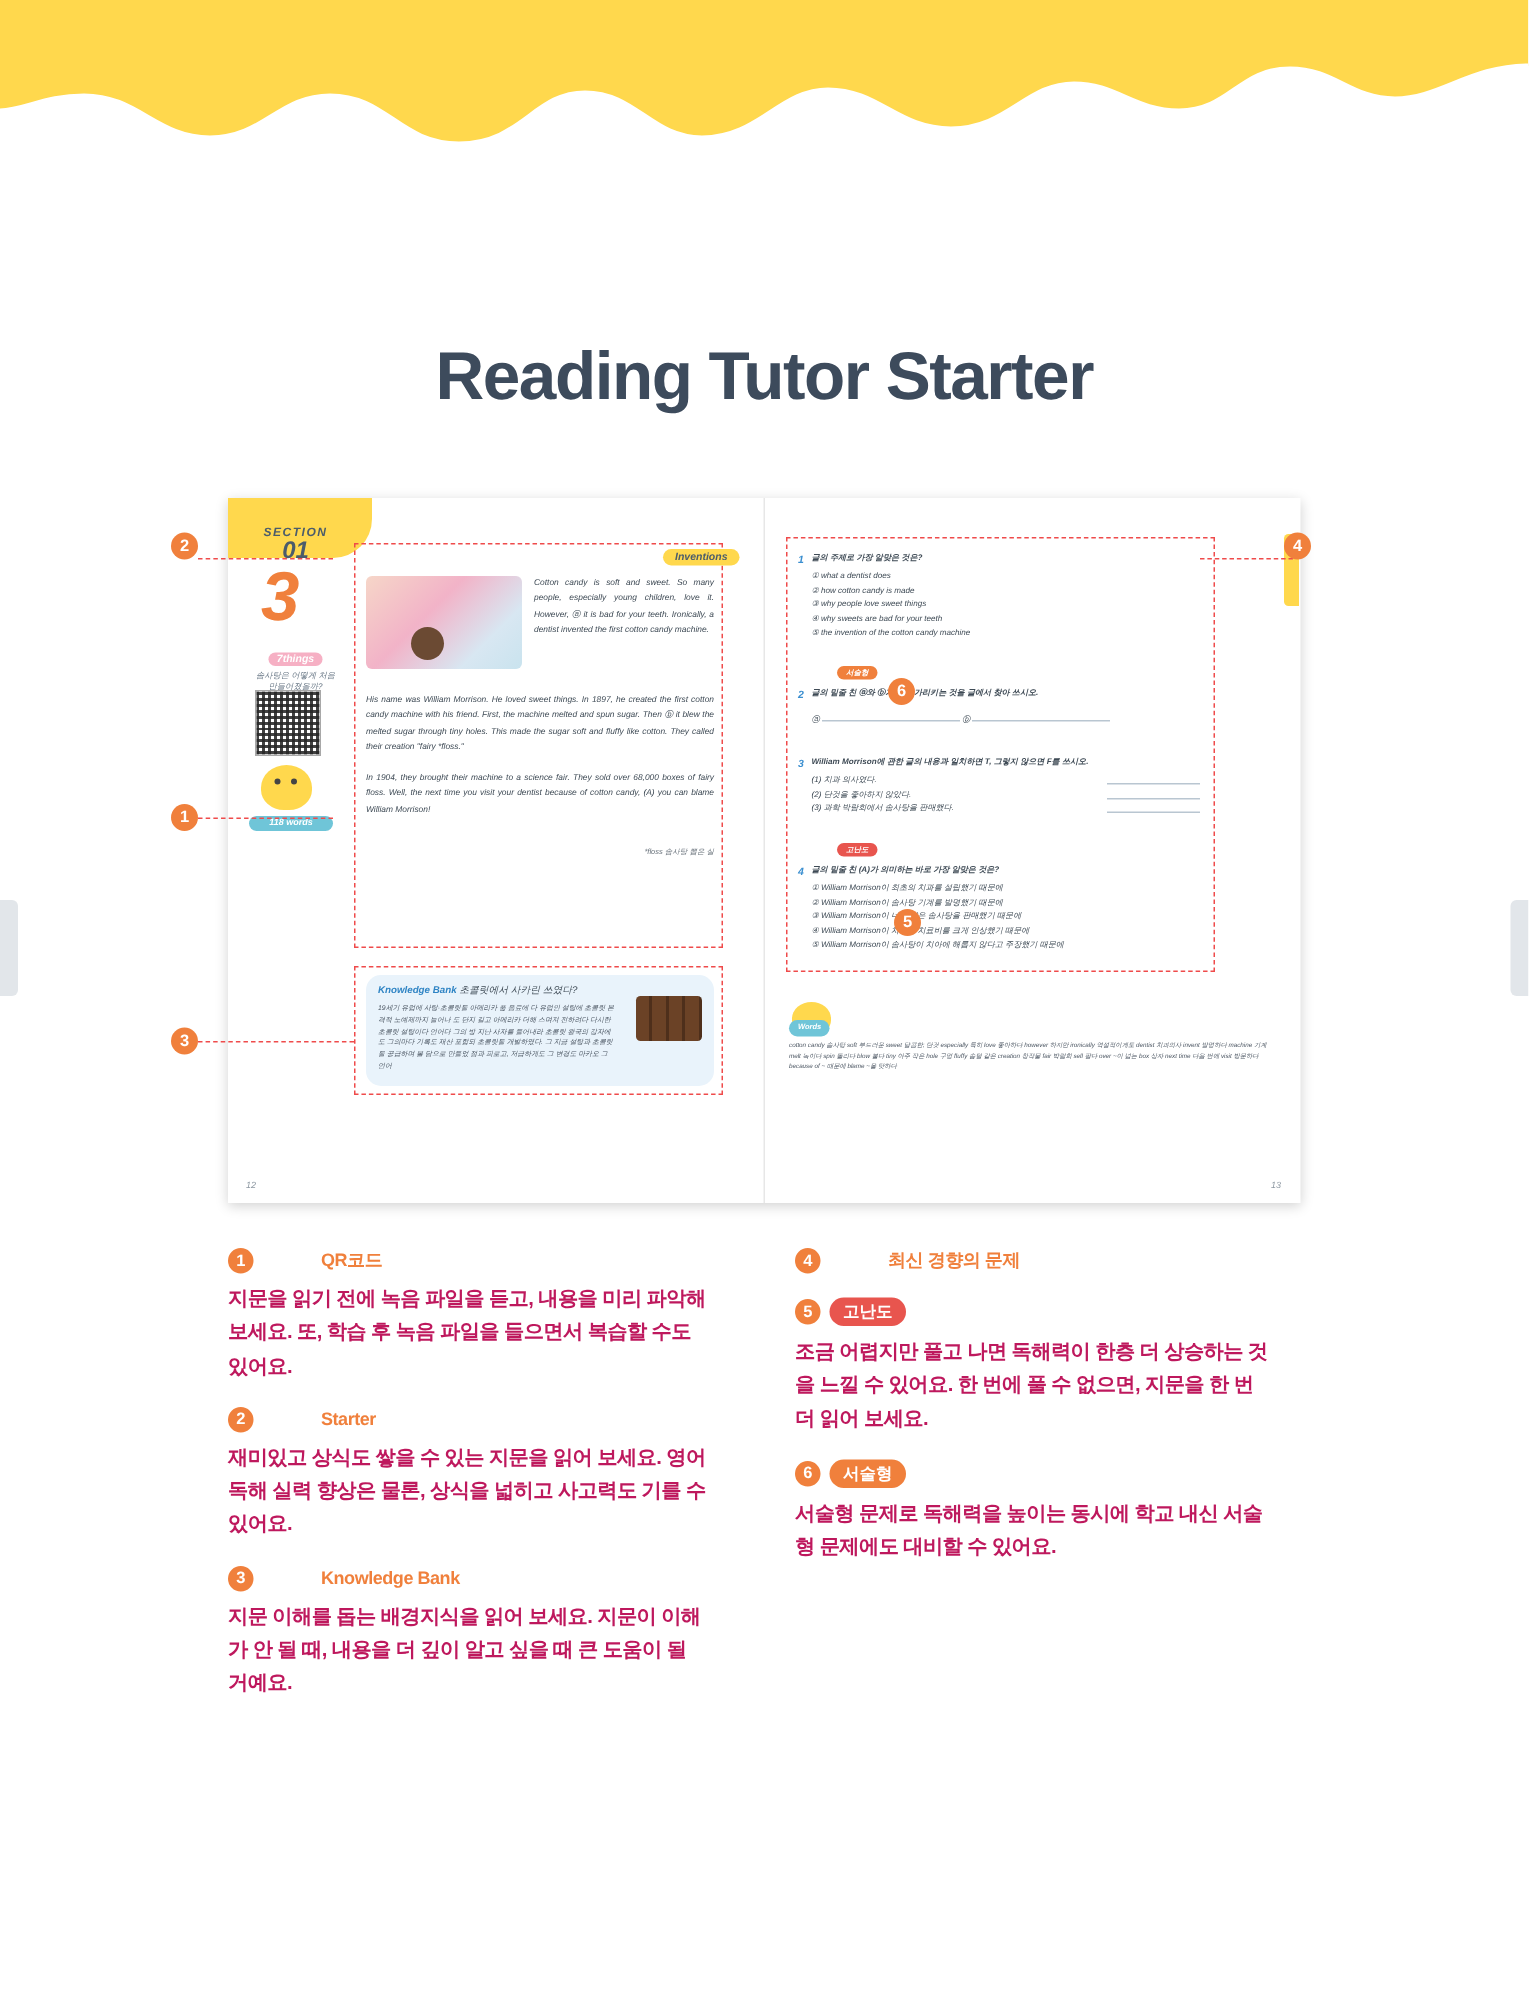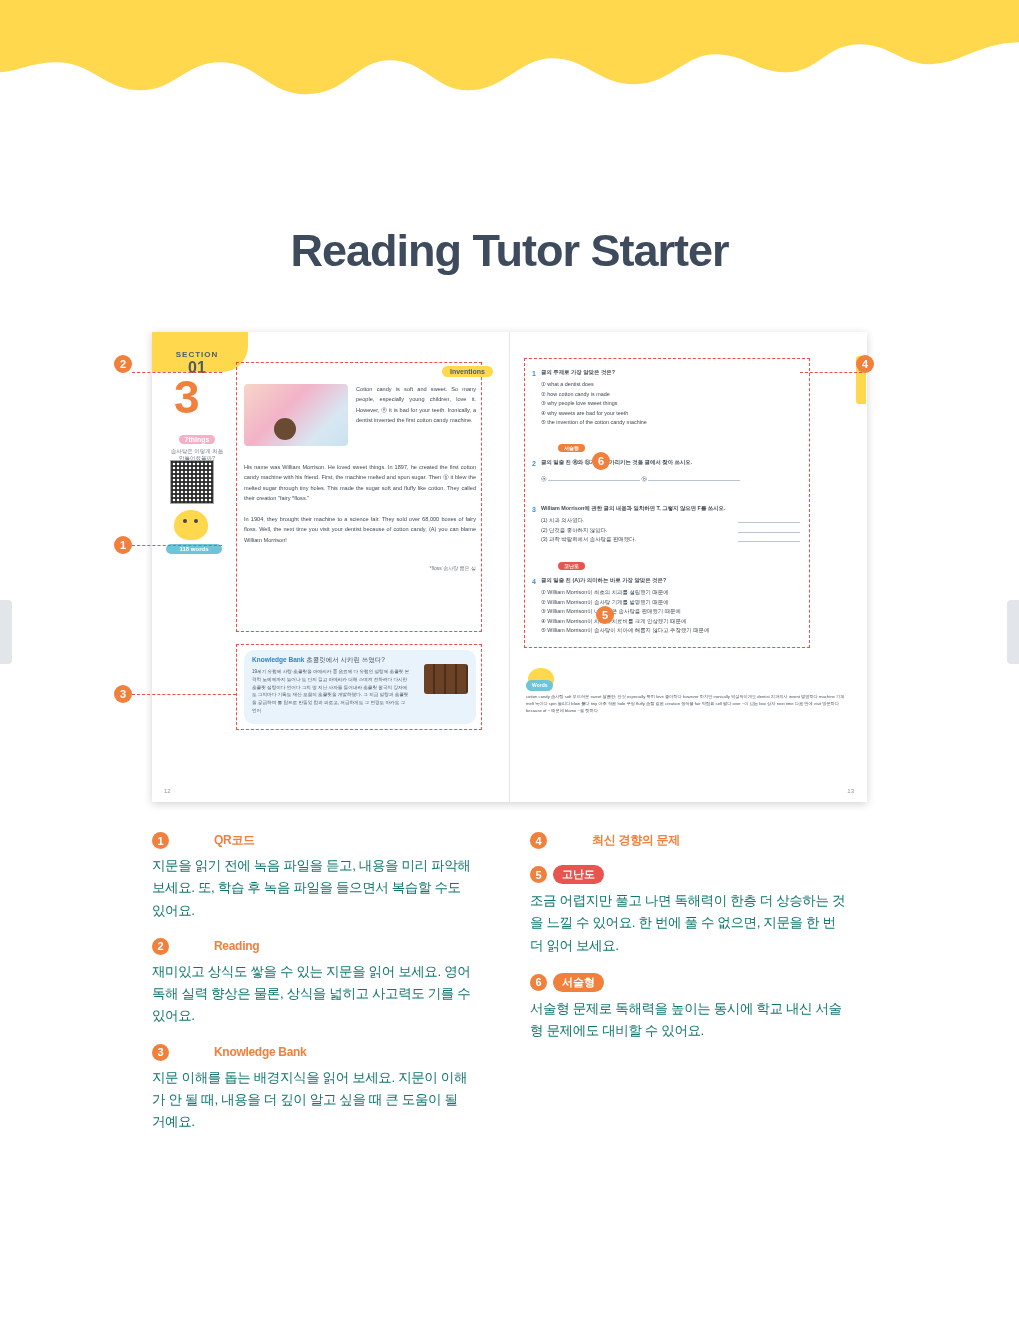--- a/index.html
+++ b/index.html
@@ -58,20 +58,21 @@
     letter-spacing: -1px;
   }
 
   
   .spread {
     position: absolute;
     top: 332px; left: 152px;
     width: 715px; height: 470px;
     background: #ffffff;
     box-shadow: 0 2px 8px rgba(0,0,0,.18);
+    font-style: italic;
   }
   .spread .page-left, .spread .page-right {
     position: absolute; top: 0; height: 470px; width: 357px;
     background: #ffffff;
   }
   .spread .page-left { left: 0; }
   .spread .page-right { left: 357px; border-left: 1px solid #e7e7e7; }
 
   
   .corner-yellow {
@@ -262,21 +263,21 @@
   .item-title { font-size: 12px; font-weight: bold; color: #f0803c; letter-spacing:-.3px;margin-left:39px;}
   .chip-nan {
     background: #e8554e; color:#fff; font-size: 11px; font-weight:bold;
     border-radius: 10px; padding: 2px 9px;
   }
   .chip-seo {
     background: #f0803c; color:#fff; font-size: 11px; font-weight:bold;
     border-radius: 10px; padding: 2px 9px;
   }
   .item-body {
-    font-size: 13.5px; line-height: 1.65; color: #0f766e; letter-spacing:-.4px;
+    font-size: 13.5px; line-height: 1.65; color: #be185d; letter-spacing:-.4px;font-weight:bold;
   }
 </style>
 </head>
 <body>
 
 <div id="page">
 
   <div class="cloud-band">
     <svg width="1019" height="120" viewBox="0 0 1019 120" xmlns="http://www.w3.org/2000/svg">
       <path d="M0,0 H1019 V44 C980,44 960,66 930,66 C900,66 890,46 860,46
@@ -418,21 +419,21 @@
       <div class="item-head">
         <span class="bullet">1</span>
         <span class="item-title">QR코드</span>
       </div>
       <div class="item-body">지문을 읽기 전에 녹음 파일을 듣고, 내용을 미리 파악해 보세요. 또, 학습 후 녹음 파일을 들으면서 복습할 수도 있어요.</div>
     </div>
 
     <div class="item">
       <div class="item-head">
         <span class="bullet">2</span>
-        <span class="item-title">Reading</span>
+        <span class="item-title">Starter</span>
       </div>
       <div class="item-body">재미있고 상식도 쌓을 수 있는 지문을 읽어 보세요. 영어 독해 실력 향상은 물론, 상식을 넓히고 사고력도 기를 수 있어요.</div>
     </div>
 
     <div class="item">
       <div class="item-head">
         <span class="bullet">3</span>
         <span class="item-title">Knowledge Bank</span>
       </div>
       <div class="item-body">지문 이해를 돕는 배경지식을 읽어 보세요. 지문이 이해가 안 될 때, 내용을 더 깊이 알고 싶을 때 큰 도움이 될 거예요.</div>

